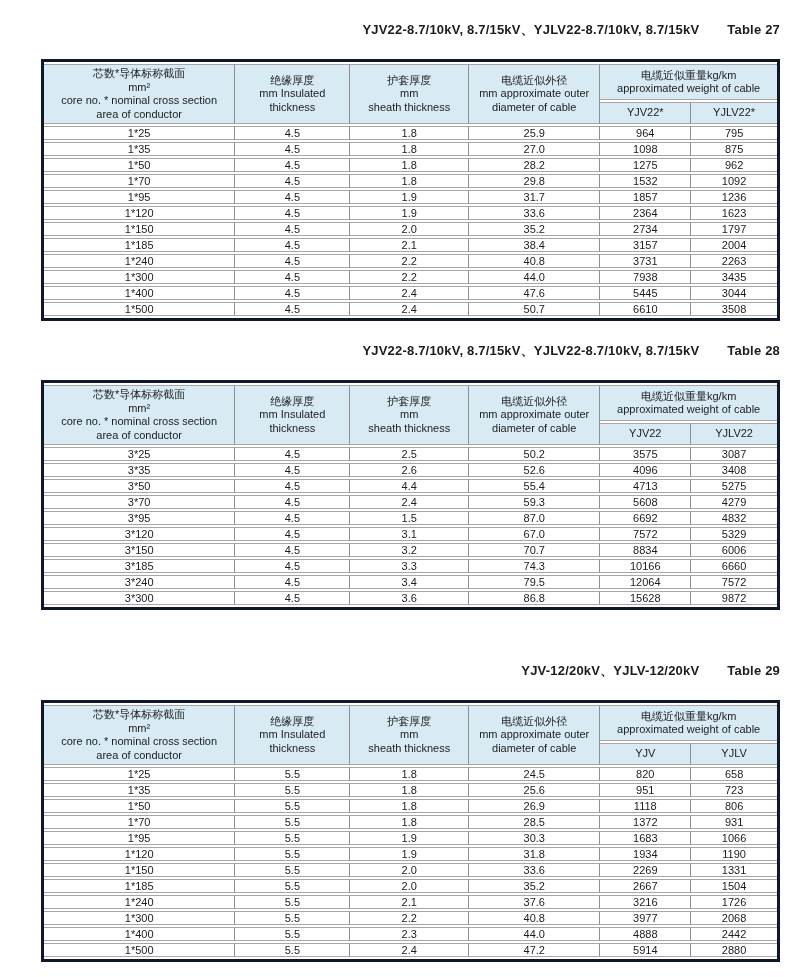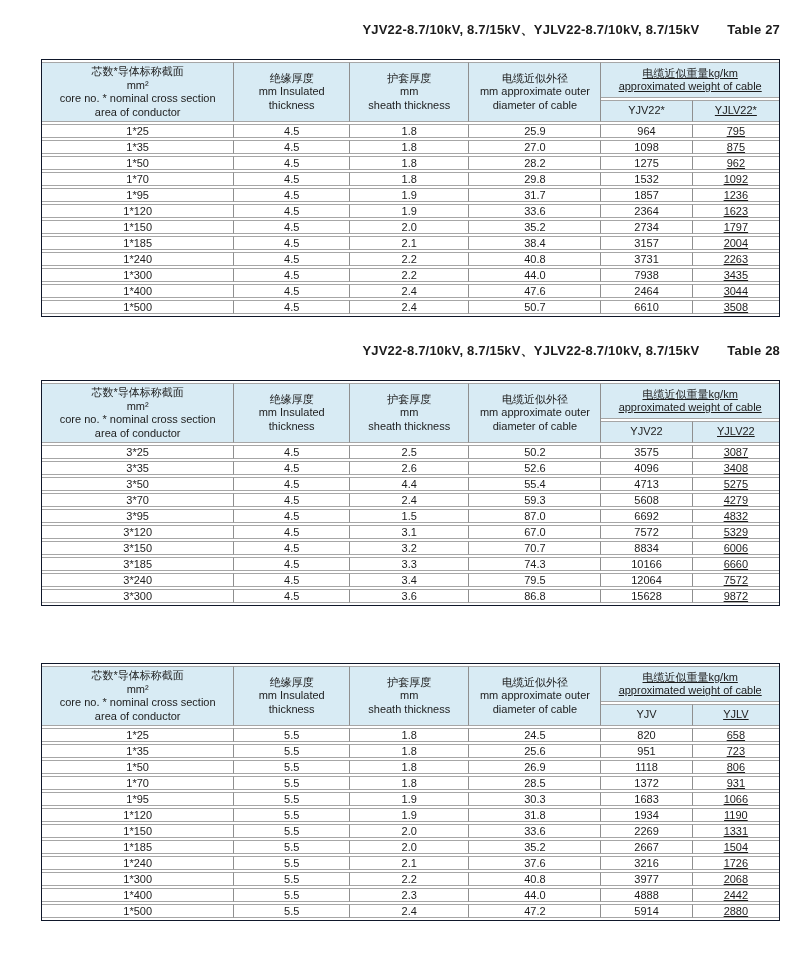--- a/index.html
+++ b/index.html
@@ -13,33 +13,33 @@
   .block-1 { top: 22px; }
   .block-2 { top: 343px; }
   .block-3 { top: 663px; }
 
   .title-row {
     display: flex; justify-content: flex-end; align-items: baseline;
     gap: 28px; font-weight: bold; font-size: 13px; line-height: 15px;
     margin-bottom: 22px; letter-spacing: 0.2px;
   }
 
-  .twrap { border: 1px solid #0f172a; background: #ffffff; }
+  .twrap { border: 3px solid #0f172a; background: #ffffff; }
   table {
     width: 100%; table-layout: fixed;
     border-collapse: separate; border-spacing: 0 2px;
   }
   th, td {
     border-top: 1px solid #a6a6a6;
     border-bottom: 1px solid #a6a6a6;
     border-right: 1px solid #8f8f8f;
     text-align: center; vertical-align: middle;
     padding: 0; margin: 0;
   }
-  th:last-child, td:last-child { border-right: none; text-decoration: underline; }
+  th:last-child, td:last-child { border-right: none; }
   thead th {
     background: #d8ebf4;
     font-weight: normal;
     font-size: 11px; line-height: 13.5px;
     white-space: pre-line;
     padding: 2px 1px;
   }
   tbody td {
     background: #ffffff;
     font-size: 11px; line-height: 12px; height: 12px;
@@ -167,21 +167,21 @@
               <td>2.2</td>
               <td>44.0</td>
               <td>7938</td>
               <td>3435</td>
             </tr>
             <tr>
               <td>1*400</td>
               <td>4.5</td>
               <td>2.4</td>
               <td>47.6</td>
-              <td>2464</td>
+              <td>5445</td>
               <td>3044</td>
             </tr>
             <tr>
               <td>1*500</td>
               <td>4.5</td>
               <td>2.4</td>
               <td>50.7</td>
               <td>6610</td>
               <td>3508</td>
             </tr>
@@ -308,20 +308,24 @@
               <td>86.8</td>
               <td>15628</td>
               <td>9872</td>
             </tr>
           </tbody>
       </table>
     </div>
   </div>
 
   <div class="block block-3">
+    <div class="title-row">
+      <span>YJV-12/20kV、YJLV-12/20kV</span>
+      <span>Table 29</span>
+    </div>
     <div class="twrap">
       <table>
         <colgroup>
           <col style="width:26.1%">
             <col style="width:15.7%">
             <col style="width:16.2%">
           <col style="width:17.9%">
             <col style="width:12.4%">
             <col style="width:11.7%">
         </colgroup>

